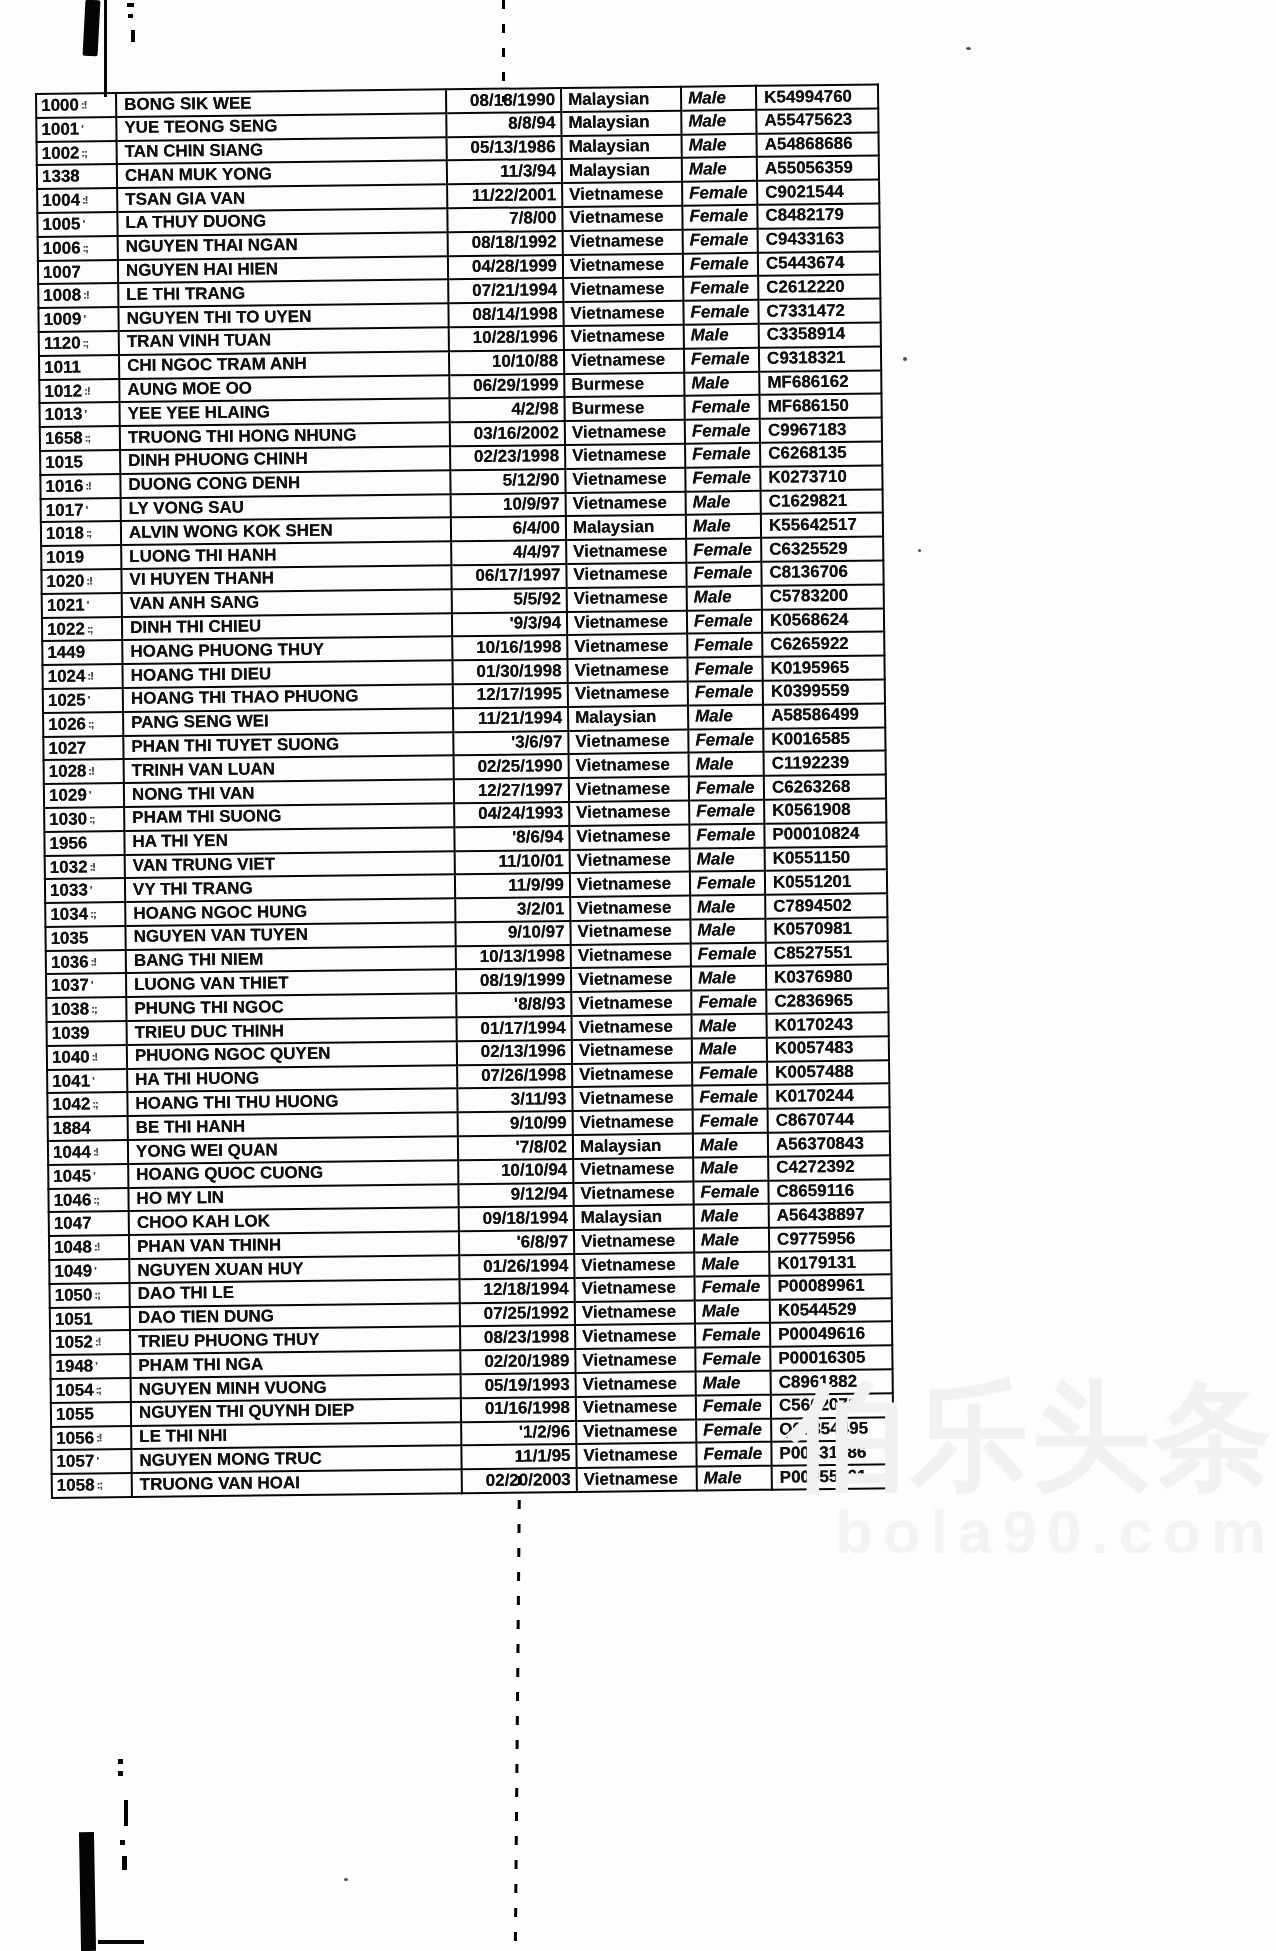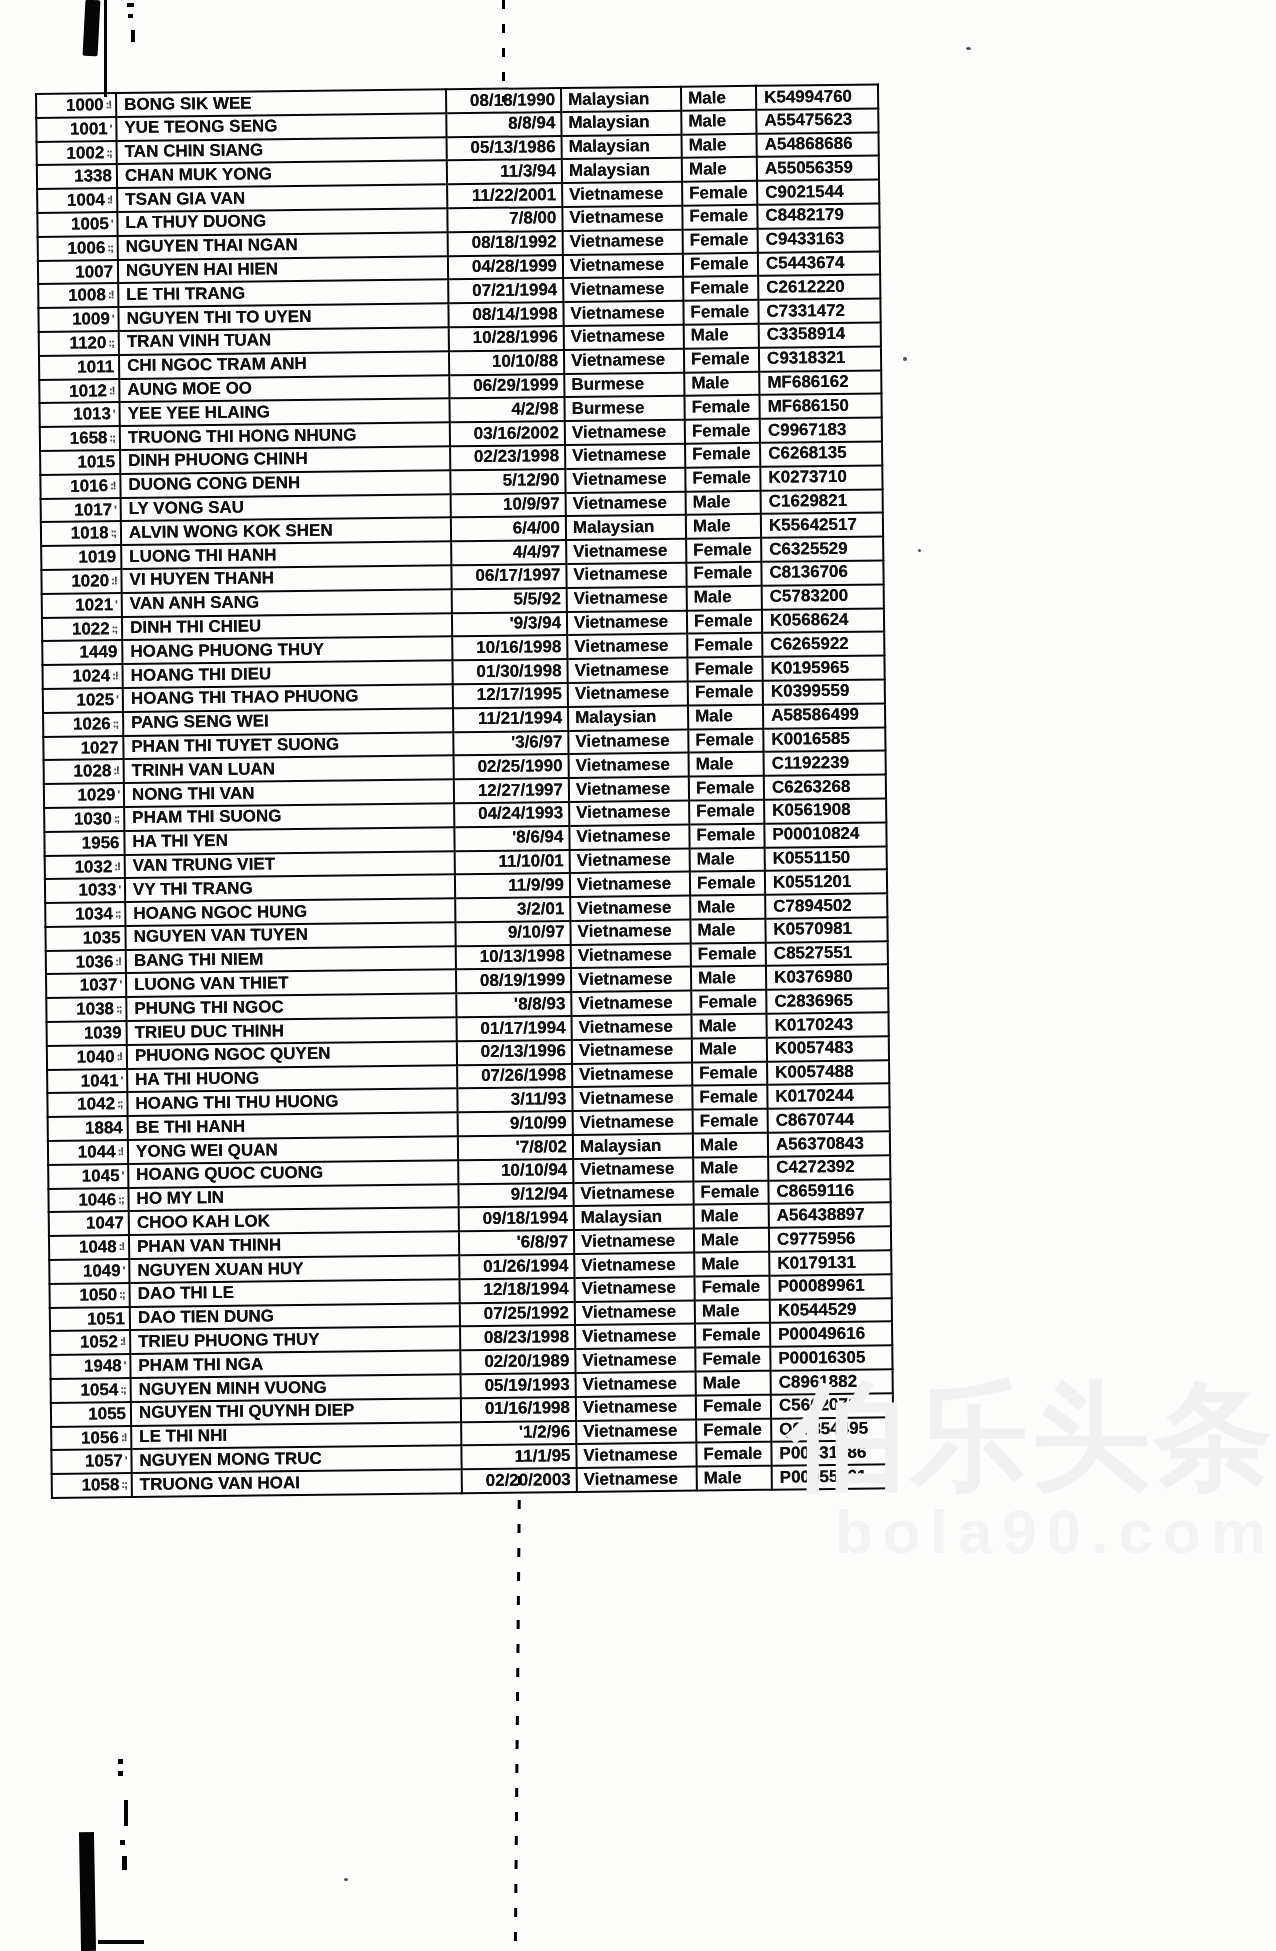--- a/index.html
+++ b/index.html
@@ -19,25 +19,25 @@
     table-layout:fixed;
   }
   .scan-table td{
     border:2px solid #060606;
     height:20.8px;line-height:20.8px;
     padding:0 4px;
     font-size:17px;font-weight:600;color:#101010;
     white-space:nowrap;overflow:hidden;
     text-shadow:0 0 0.5px rgba(0,0,0,0.85);
   }
-  .c-no{text-align:right;}
+  .c-no{text-align:left;}
   .c-name{text-align:left;padding-left:7px !important;}
   .c-dob{text-align:right;padding-right:5px !important;}
   .c-nationality{text-align:left;padding-left:6px !important;}
-  .c-gender{text-align:left;padding-left:6px !important;}
+  .c-gender{text-align:left;padding-left:6px !important;font-style:italic;}
   .c-id{text-align:left;padding-left:7px !important;}
   
   .c-no::after{content:"";font-size:11px;font-weight:700;letter-spacing:-1px;color:#1c1c1c;opacity:.8;vertical-align:2px;}
   tbody tr:nth-child(4n+1) .c-no::after{content:" :!";}
   tbody tr:nth-child(4n+2) .c-no::after{content:" '";}
   tbody tr:nth-child(4n+3) .c-no::after{content:" :;";}
   
   .mark{position:absolute;background:#050505;}
   .dash-line{position:absolute;width:3px;background:repeating-linear-gradient(to bottom,#000 0 9px,transparent 9px 24px);}
   .speck{position:absolute;background:#222;opacity:.8;border-radius:50%;}

